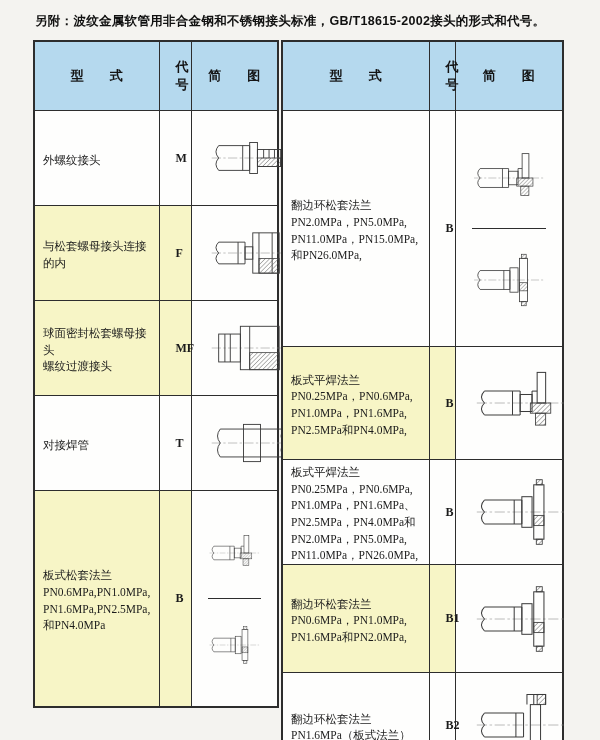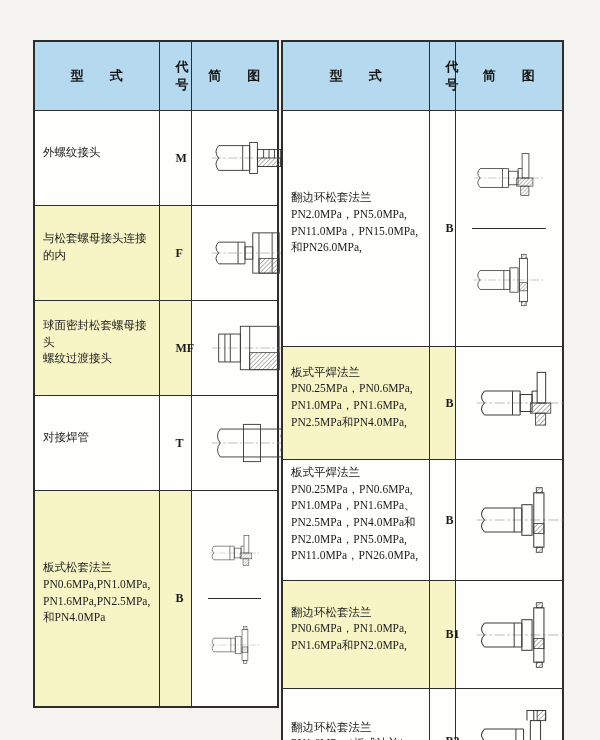--- a/index.html
+++ b/index.html
@@ -20,21 +20,21 @@
   }
   #left-table{left:33px;width:244px;}
   #right-table{left:281px;width:281px;}
   th,td{border:1px solid #2d2d2d;padding:16px;}
   th{
     background:#b5d9ee;height:26px;
     font-family:"Liberation Sans","DejaVu Sans",sans-serif;
     font-size:13px;font-weight:bold;color:#141414;
   }
   td.type{
-    font-size:11.5px;line-height:1.45;padding:4px 3px 16px 8px;
+    font-size:11.5px;line-height:1.45;padding:4px 3px 0 8px;
     white-space:pre-line;vertical-align:middle;
   }
   td.code{
     text-align:center;vertical-align:middle;
     font-weight:bold;font-size:12px;
   }
   td.hl{background:#f7f5c6;}
   td.diag{text-align:center;vertical-align:middle;background:#fefefd;}
   td.diag svg{display:block;margin:0 auto;width:88px;height:62px;}
   #right-table td.diag svg{width:98px;height:68px;}
@@ -52,20 +52,21 @@
 <svg width="0" height="0" style="position:absolute">
   <defs>
     <pattern id="hatch" width="4" height="4" patternUnits="userSpaceOnUse" patternTransform="rotate(45)">
       <line x1="0" y1="0" x2="0" y2="4" stroke="#555" stroke-width="1.1"></line>
     </pattern>
   </defs>
 </svg>
 
 <div class="page">
 
+  <div class="title">另附：波纹金属软管用非合金钢和不锈钢接头标准，GB/T18615-2002接头的形式和代号。</div>
 
   <table id="left-table">
     <colgroup>
         <col style="width:125px">
         <col style="width:32px">
         <col style="width:87px">
       </colgroup>
     <tbody>
         <tr>
       <th>型　　式</th>

